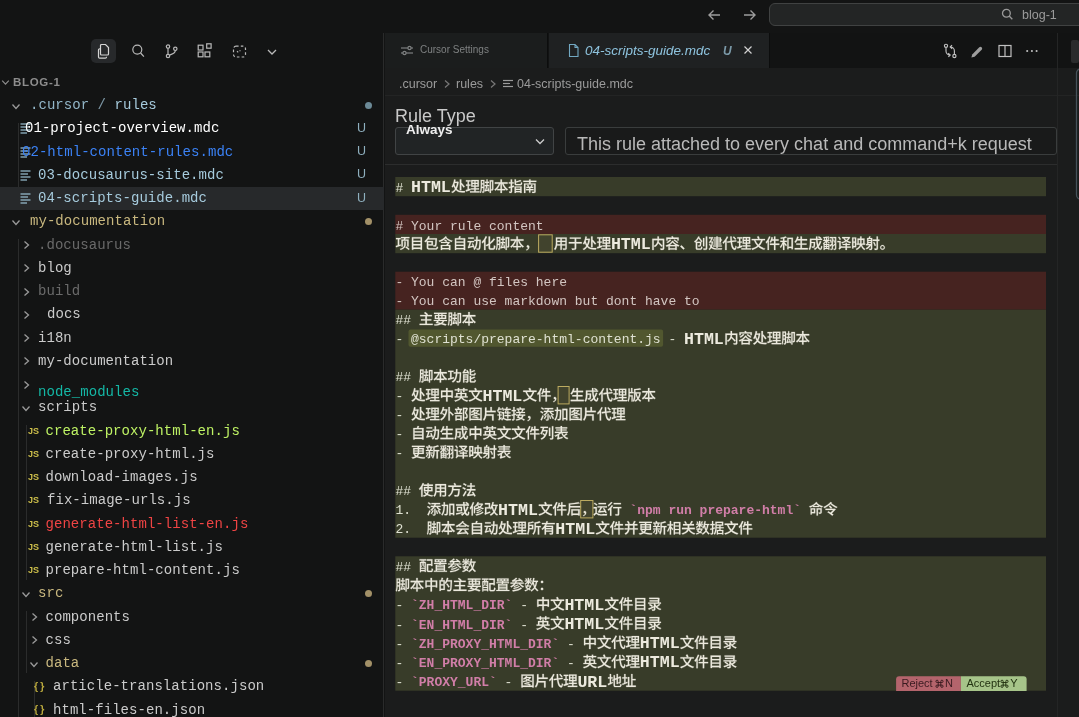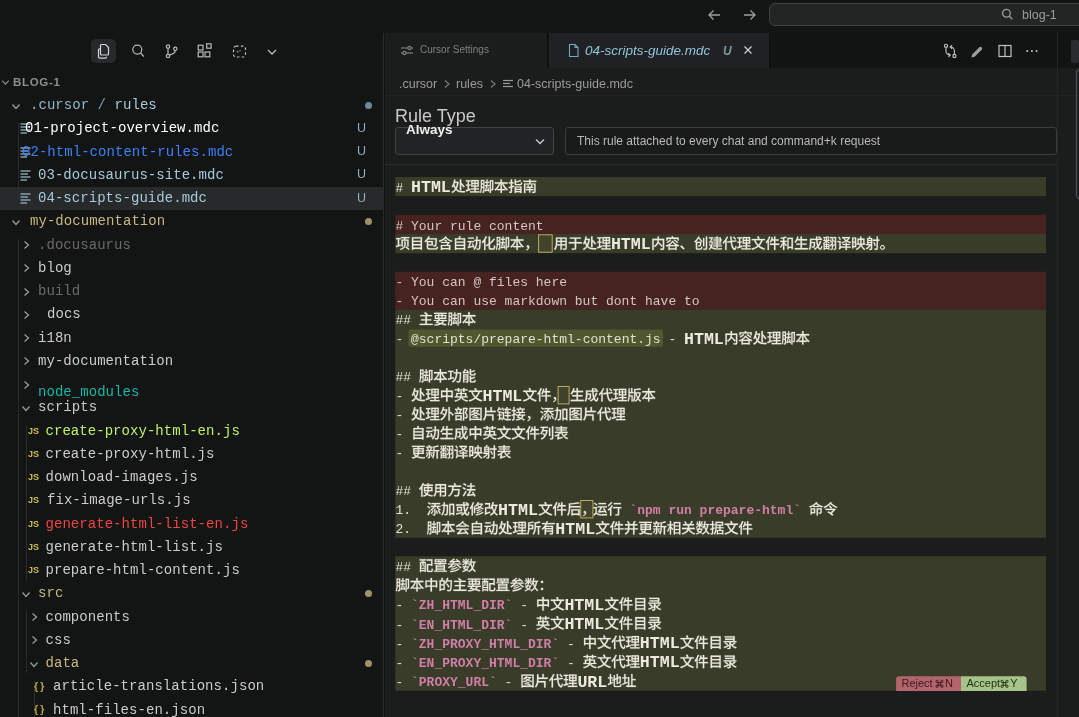--- a/index.html
+++ b/index.html
@@ -244,21 +244,21 @@
 <div class="abs" style="left:517px;top:76.5px;font-size:12.5px;color:#9b9b9b">04-scripts-guide.mdc</div>
 
 <div class="abs" style="left:385px;top:95px;width:694px;height:1px;background:#232424"></div>
 <div class="abs" style="left:395px;top:106px;font-size:18px;color:#c9c9c9">Rule Type</div>
 <div class="abs" style="left:395px;top:127px;width:159px;height:27.5px;background:#212425;border:1px solid #414445;border-radius:3px"></div>
 <div class="abs" style="left:406px;top:122px;font-size:13.5px;font-weight:bold;color:#eeeeee">Always</div>
 <svg class="abs" style="left:534px;top:137px" width="12" height="10" viewBox="0 0 12 10">
     <path d="M2 2.5 L6 6.5 L10 2.5" stroke="#cccccc" stroke-width="1.3" fill="none"></path>
   </svg>
 <div class="abs" style="left:565px;top:127px;width:492px;height:27.5px;background:#191a1a;border:1px solid #3a3d3d;border-radius:3px"></div>
-<div class="abs" style="left:577px;top:133.5px;font-size:12px;color:#b9b9b9">This rule attached to every chat and command+k request</div>
+<div class="abs" style="left:577px;top:133.5px;font-size:18px;color:#b9b9b9">This rule attached to every chat and command+k request</div>
 <div class="abs" style="left:385px;top:164px;width:672px;height:1px;background:#2c2d2d"></div>
 
 <div class="abs" style="left:1057px;top:33px;width:1px;height:684px;background:#242525"></div>
 <div class="abs" style="left:1071px;top:40px;width:8px;height:23px;background:#2a2b2c;border-radius:2px"></div>
 <svg class="abs" style="left:1074px;top:68px" width="5" height="132" viewBox="0 0 5 132">
  <rect x="2.5" y="1" width="9" height="130" rx="4" stroke="#46525a" stroke-width="1.3" fill="none"></rect>
   </svg>
 
 <svg class="content" width="694" height="552" viewBox="0 0 694 552">
     <defs>

